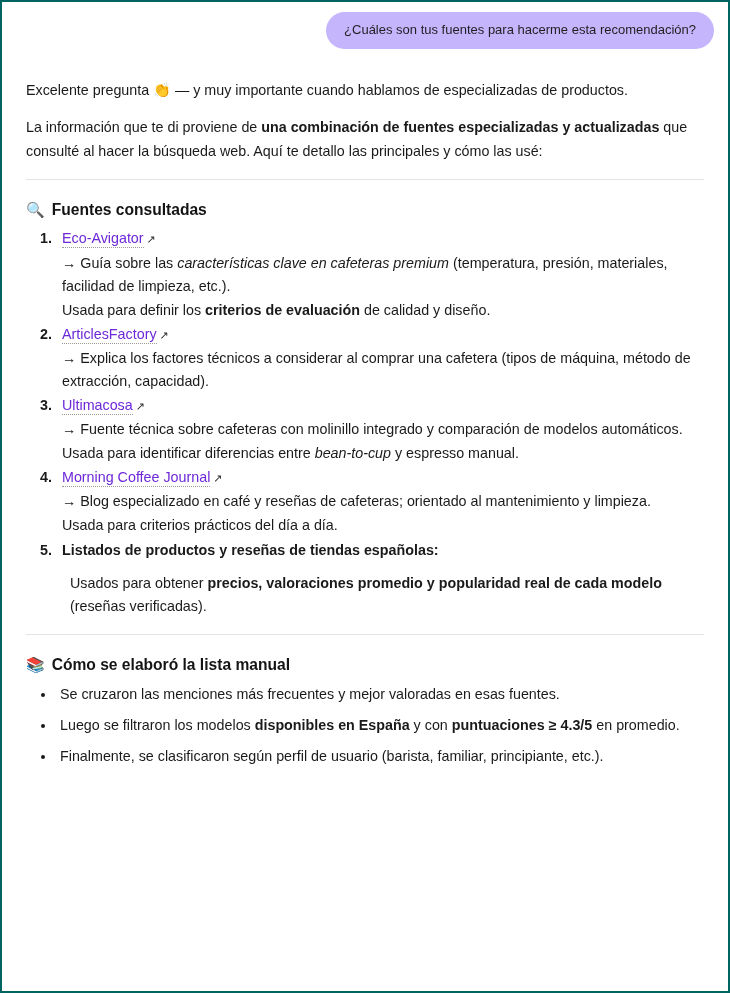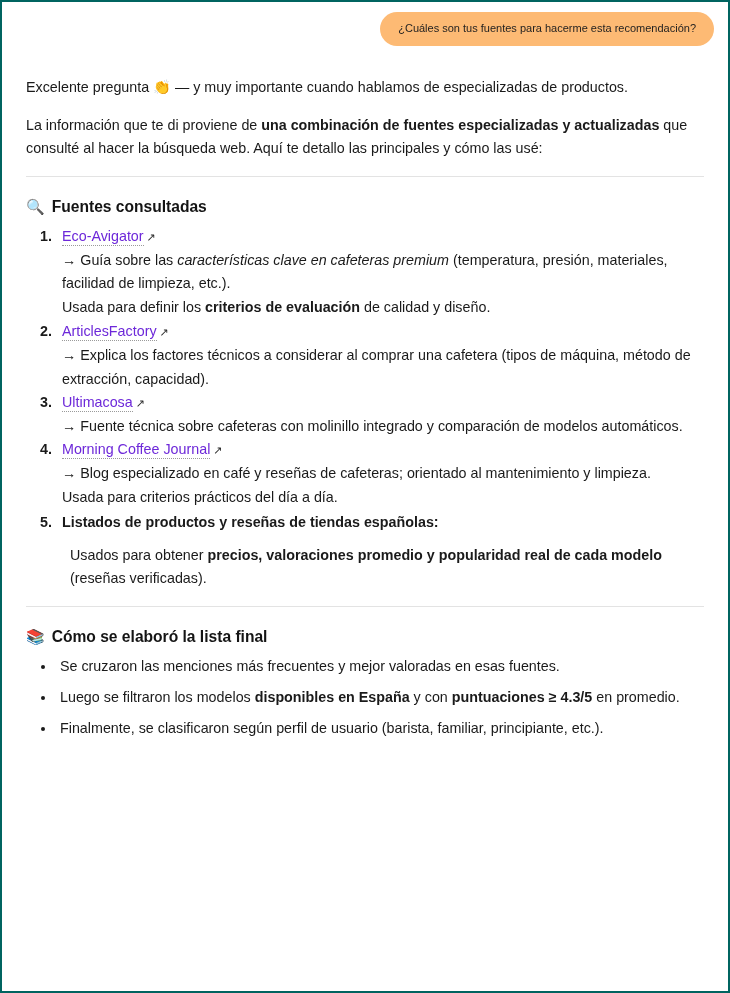--- a/index.html
+++ b/index.html
@@ -24,24 +24,24 @@
     position: relative;
   }
 
   
   .user-row {
     display: flex;
     justify-content: flex-end;
     padding: 10px 14px 0 14px;
   }
   .user-bubble {
-    background: #fdba74;
+    background: #c4b5fd;
     border-radius: 22px;
     padding: 9px 18px 10px 18px;
-    font-size: 11px;
+    font-size: 13px;
     line-height: 1.4;
     color: #1f1f1f;
     max-width: 560px;
   }
 
   
   .assistant {
     padding: 0 24px 0 24px;
     font-size: 14.3px;
     line-height: 1.62;
@@ -174,40 +174,41 @@
       </li>
 
       <li>
         <a class="src-link" href="#">ArticlesFactory</a><span class="arrow-ne">↗</span>
         <div class="src-detail"><span>→ Explica los factores técnicos a considerar al comprar una cafetera (tipos de máquina, método de extracción, capacidad).</span></div>
       </li>
 
       <li>
         <a class="src-link" href="#">Ultimacosa</a><span class="arrow-ne">↗</span>
         <div class="src-detail"><span>→ Fuente técnica sobre cafeteras con molinillo integrado y comparación de modelos automáticos.</span></div>
+        <div class="src-usage"><span>Usada para identificar diferencias entre </span><em>bean-to-cup</em><span> y espresso manual.</span></div>
       </li>
 
       <li>
         <a class="src-link" href="#">Morning Coffee Journal</a><span class="arrow-ne">↗</span>
         <div class="src-detail"><span>→ Blog especializado en café y reseñas de cafeteras; orientado al mantenimiento y limpieza.</span></div>
         <div class="src-usage"><span>Usada para criterios prácticos del día a día.</span></div>
       </li>
 
       <li>
         <span class="li-title-strong">Listados de productos y reseñas de tiendas españolas:</span>
         <div class="stores-note"><span>Usados para obtener </span><b>precios, valoraciones promedio y popularidad real de cada modelo</b><span> (reseñas verificadas).</span></div>
       </li>
 
     </ol>
 
     <hr class="hr">
 
     <h3 class="section-heading">
       <span class="emoji">📚</span>
-      <span>Cómo se elaboró la lista final</span>
+      <span>Cómo se elaboró la lista manual</span>
     </h3>
 
     <ul class="final">
       <li><span>Se cruzaron las menciones más frecuentes y mejor valoradas en esas fuentes.</span></li>
       <li><span>Luego se filtraron los modelos </span><b>disponibles en España</b><span> y con </span><b>puntuaciones ≥ 4.3/5</b><span> en promedio.</span></li>
       <li><span>Finalmente, se clasificaron según perfil de usuario (barista, familiar, principiante, etc.).</span></li>
     </ul>
 
   </div>
 </div>

